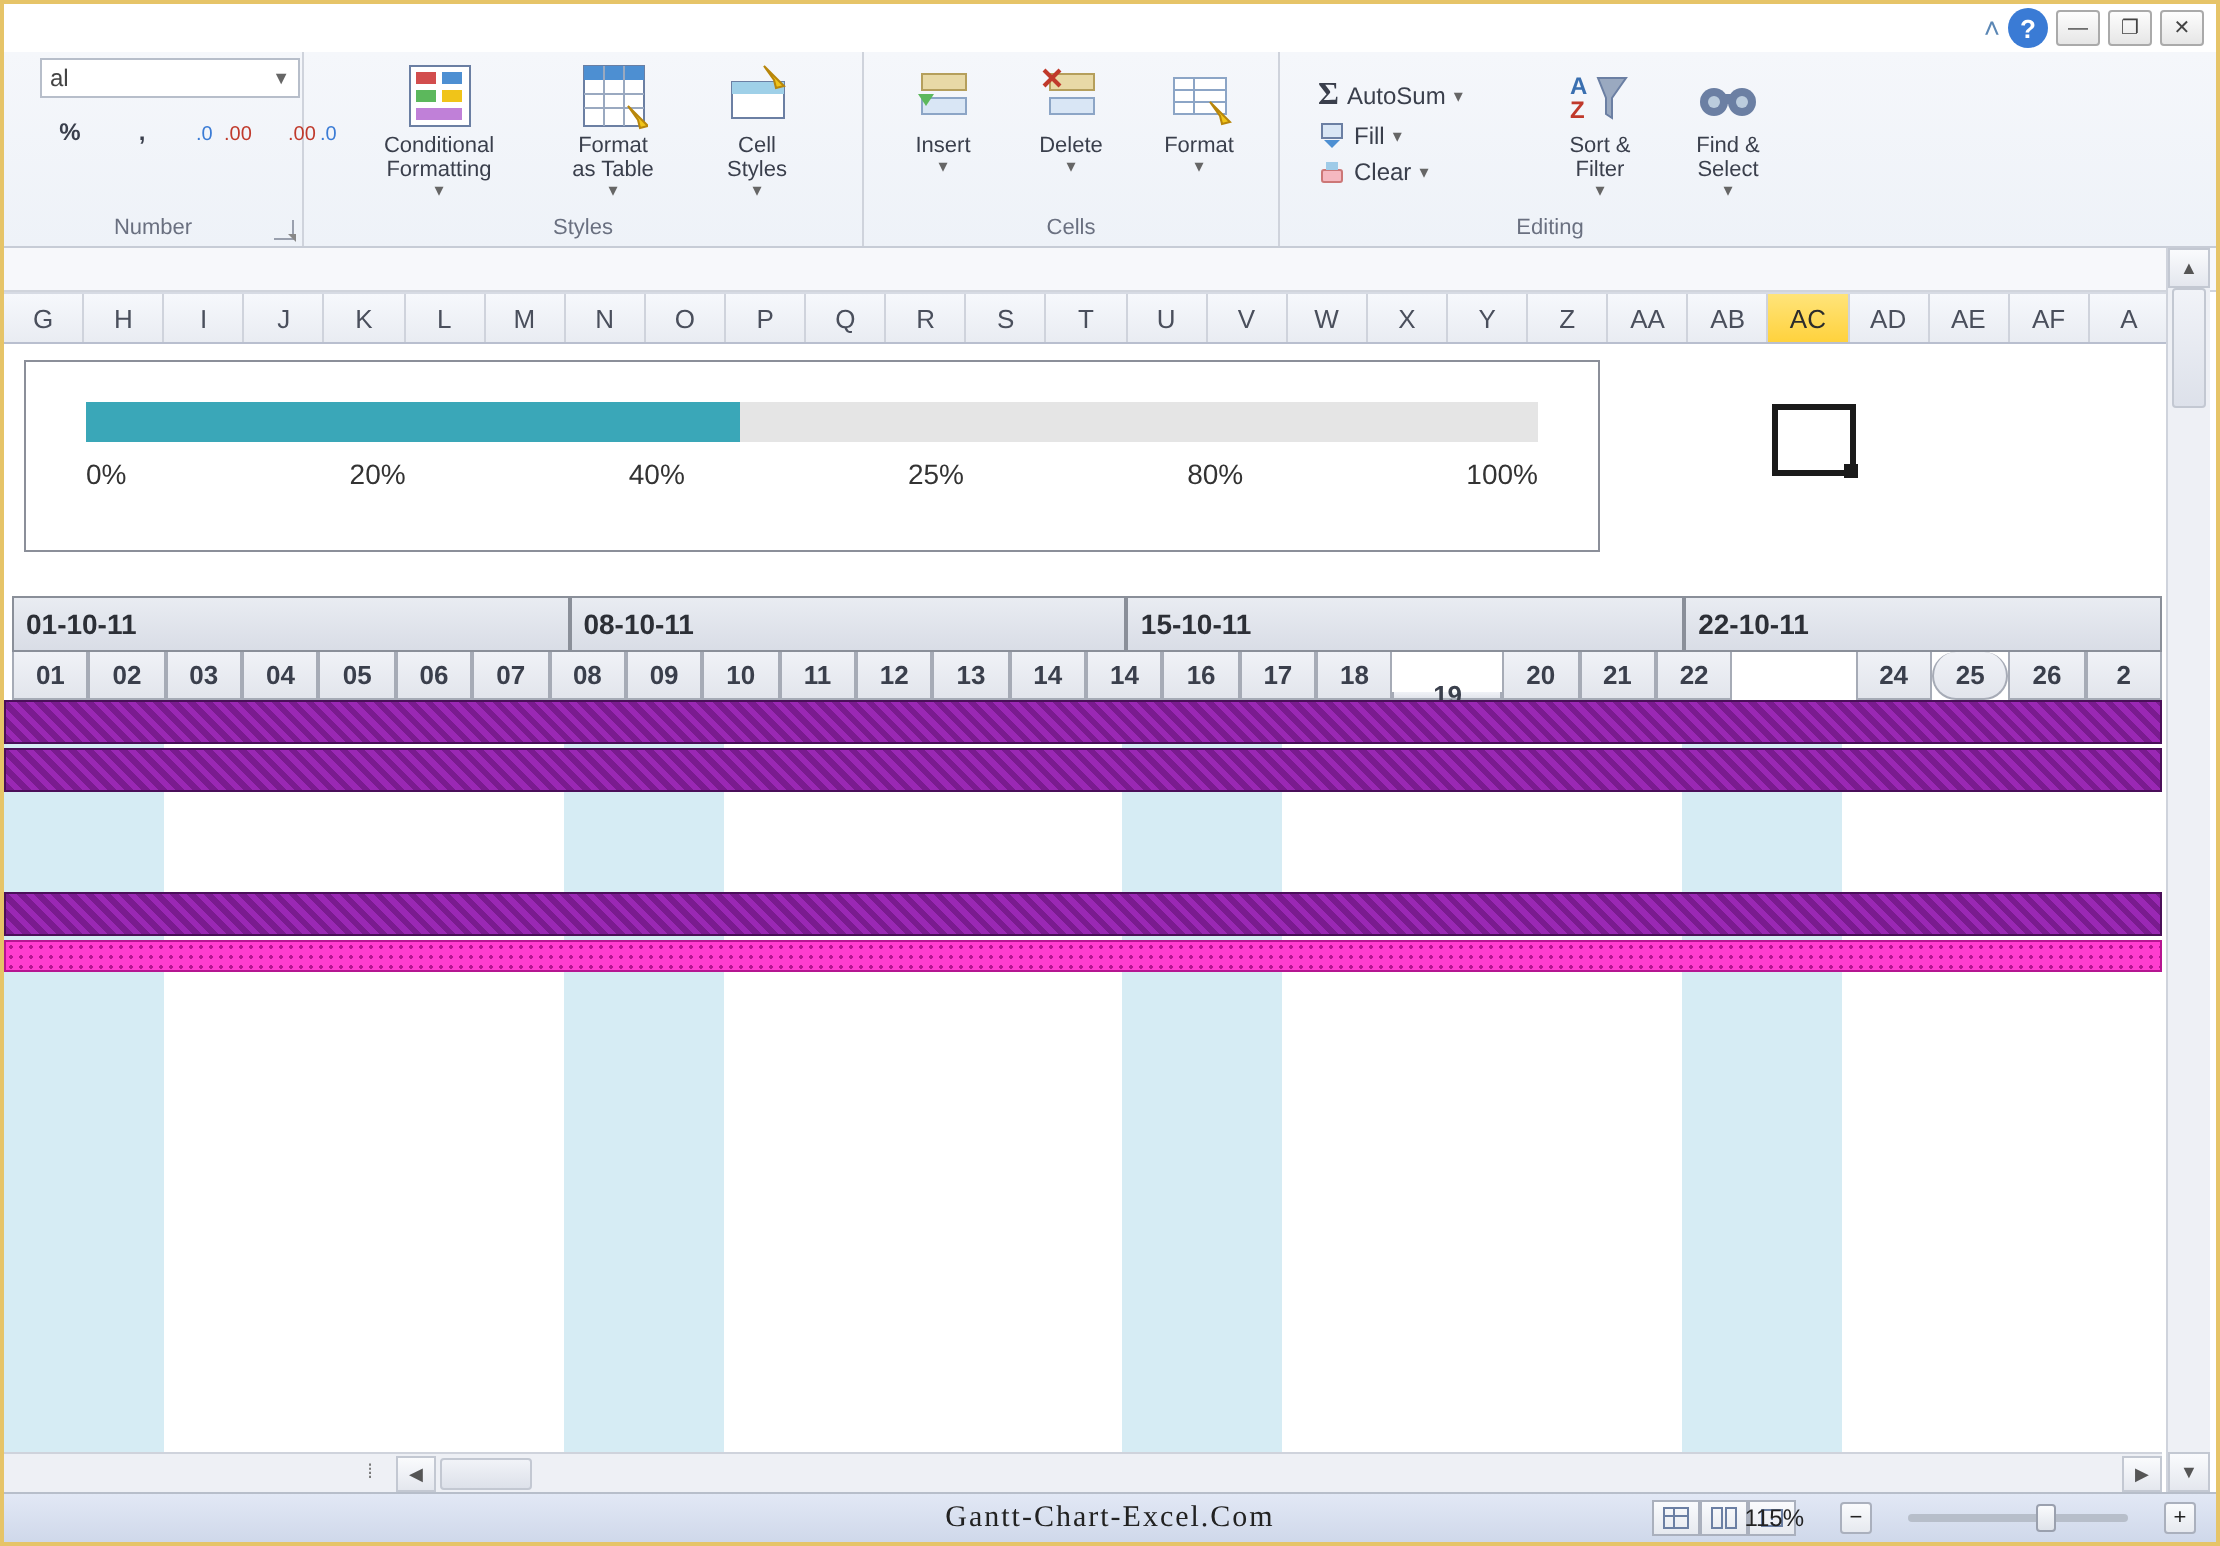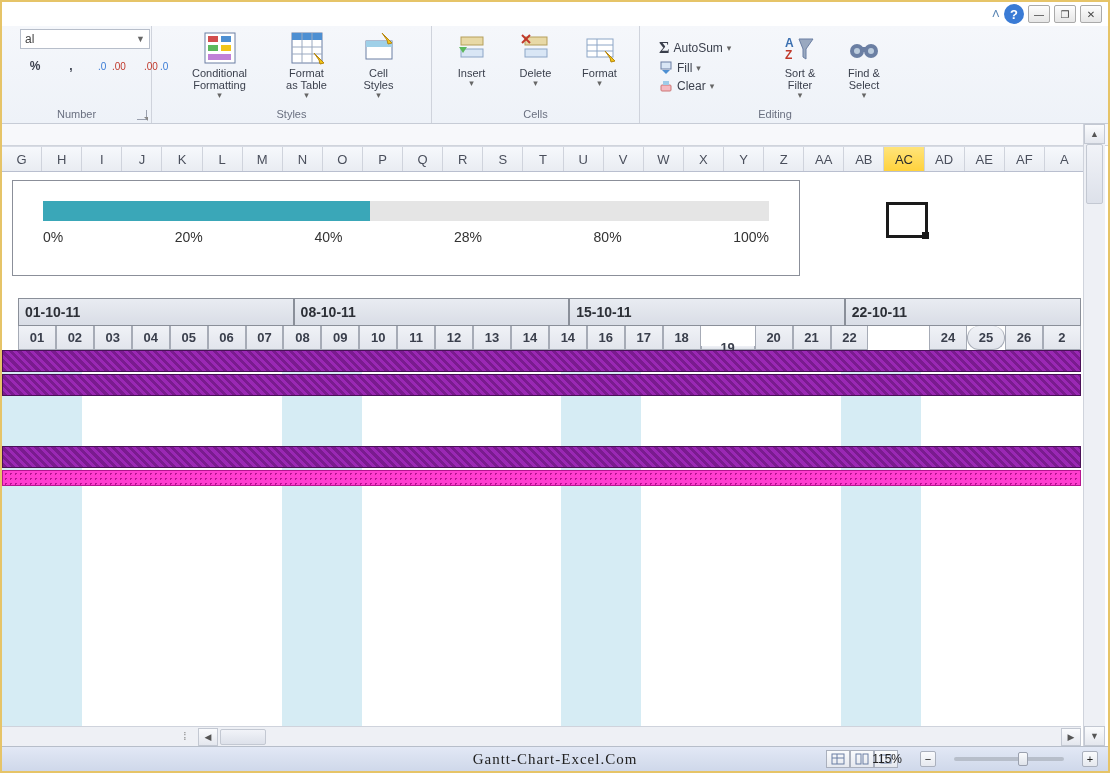--- a/index.html
+++ b/index.html
@@ -46,21 +46,21 @@
 .sheet { position: absolute; top: 170px; left: 0; right: 27px; bottom: 25px; background: #fff; overflow: hidden; }
 
 .progwrap { position: absolute; left: 10px; top: 8px; width: 788px; height: 96px; border: 1px solid #8b8f99; background: #fff; padding: 20px 30px 14px; }
 .progtrack { height: 20px; background: #e5e5e5; position: relative; }
 .progfill { height: 100%; background: #3aa7b8; }
 .progticks { display: flex; justify-content: space-between; margin-top: 8px; font-size: 14px; color: #333; }
 .selbox { position:absolute; left: 884px; top: 30px; width: 42px; height: 36px; border: 3px solid #1a1a1a; }
 .selhandle { position:absolute; right:-4px; bottom:-4px; width:7px;height:7px;background:#1a1a1a;}
 
 
-.ghdr { position: absolute; top: 126px; left: 16px; right: 0; }
+.ghdr { position: absolute; top: 126px; left: 4px; right: 0; }
 .weekrow { display:flex; height: 28px; }
 .weekcell { border: 1px solid #8a8f99; background: linear-gradient(#e9ecf2,#d9dde6); font-size: 14px; font-weight: bold; color: #2c2f36; display:flex; align-items:center; padding-left:6px; }
 .dayrow { display:flex; height: 24px; }
 .daycell { border: 1px solid #a6abb6; border-top: none; background: linear-gradient(#f0f2f7,#e2e5ec); font-size: 13px; font-weight: bold; color: #3a3f4c; display:flex; align-items:center; justify-content:center; }
 
 
 .gbody { position: absolute; top: 178px; left: 0; right: 0; bottom: 0; }
 .wkendcol { position: absolute; top: 0; bottom: 0; background: #d6ecf4; }
 .gbar { position: absolute; left: 0; right: 0; height: 22px; }
 .bar-purple { background: repeating-linear-gradient(45deg,#7a1b8f,#7a1b8f 3px,#9a28b4 3px,#9a28b4 6px); border:1px solid #4a0f59;}
@@ -320,21 +320,21 @@
 
 <div class="sheet">
   <div class="progwrap">
     <div class="progtrack">
       <div class="progfill" id="progfill" style="width: 45%;"></div>
     </div>
     <div class="progticks" id="progticks">
         <span>0%</span>
         <span>20%</span>
         <span>40%</span>
-        <span>28%</span>
+        <span>25%</span>
         <span>80%</span>
         <span>100%</span>
       </div>
   </div>
   <div class="selbox">
       <div class="selhandle"></div>
     </div>
 
   <div class="ghdr">
     <div class="weekrow" id="weekrow">

